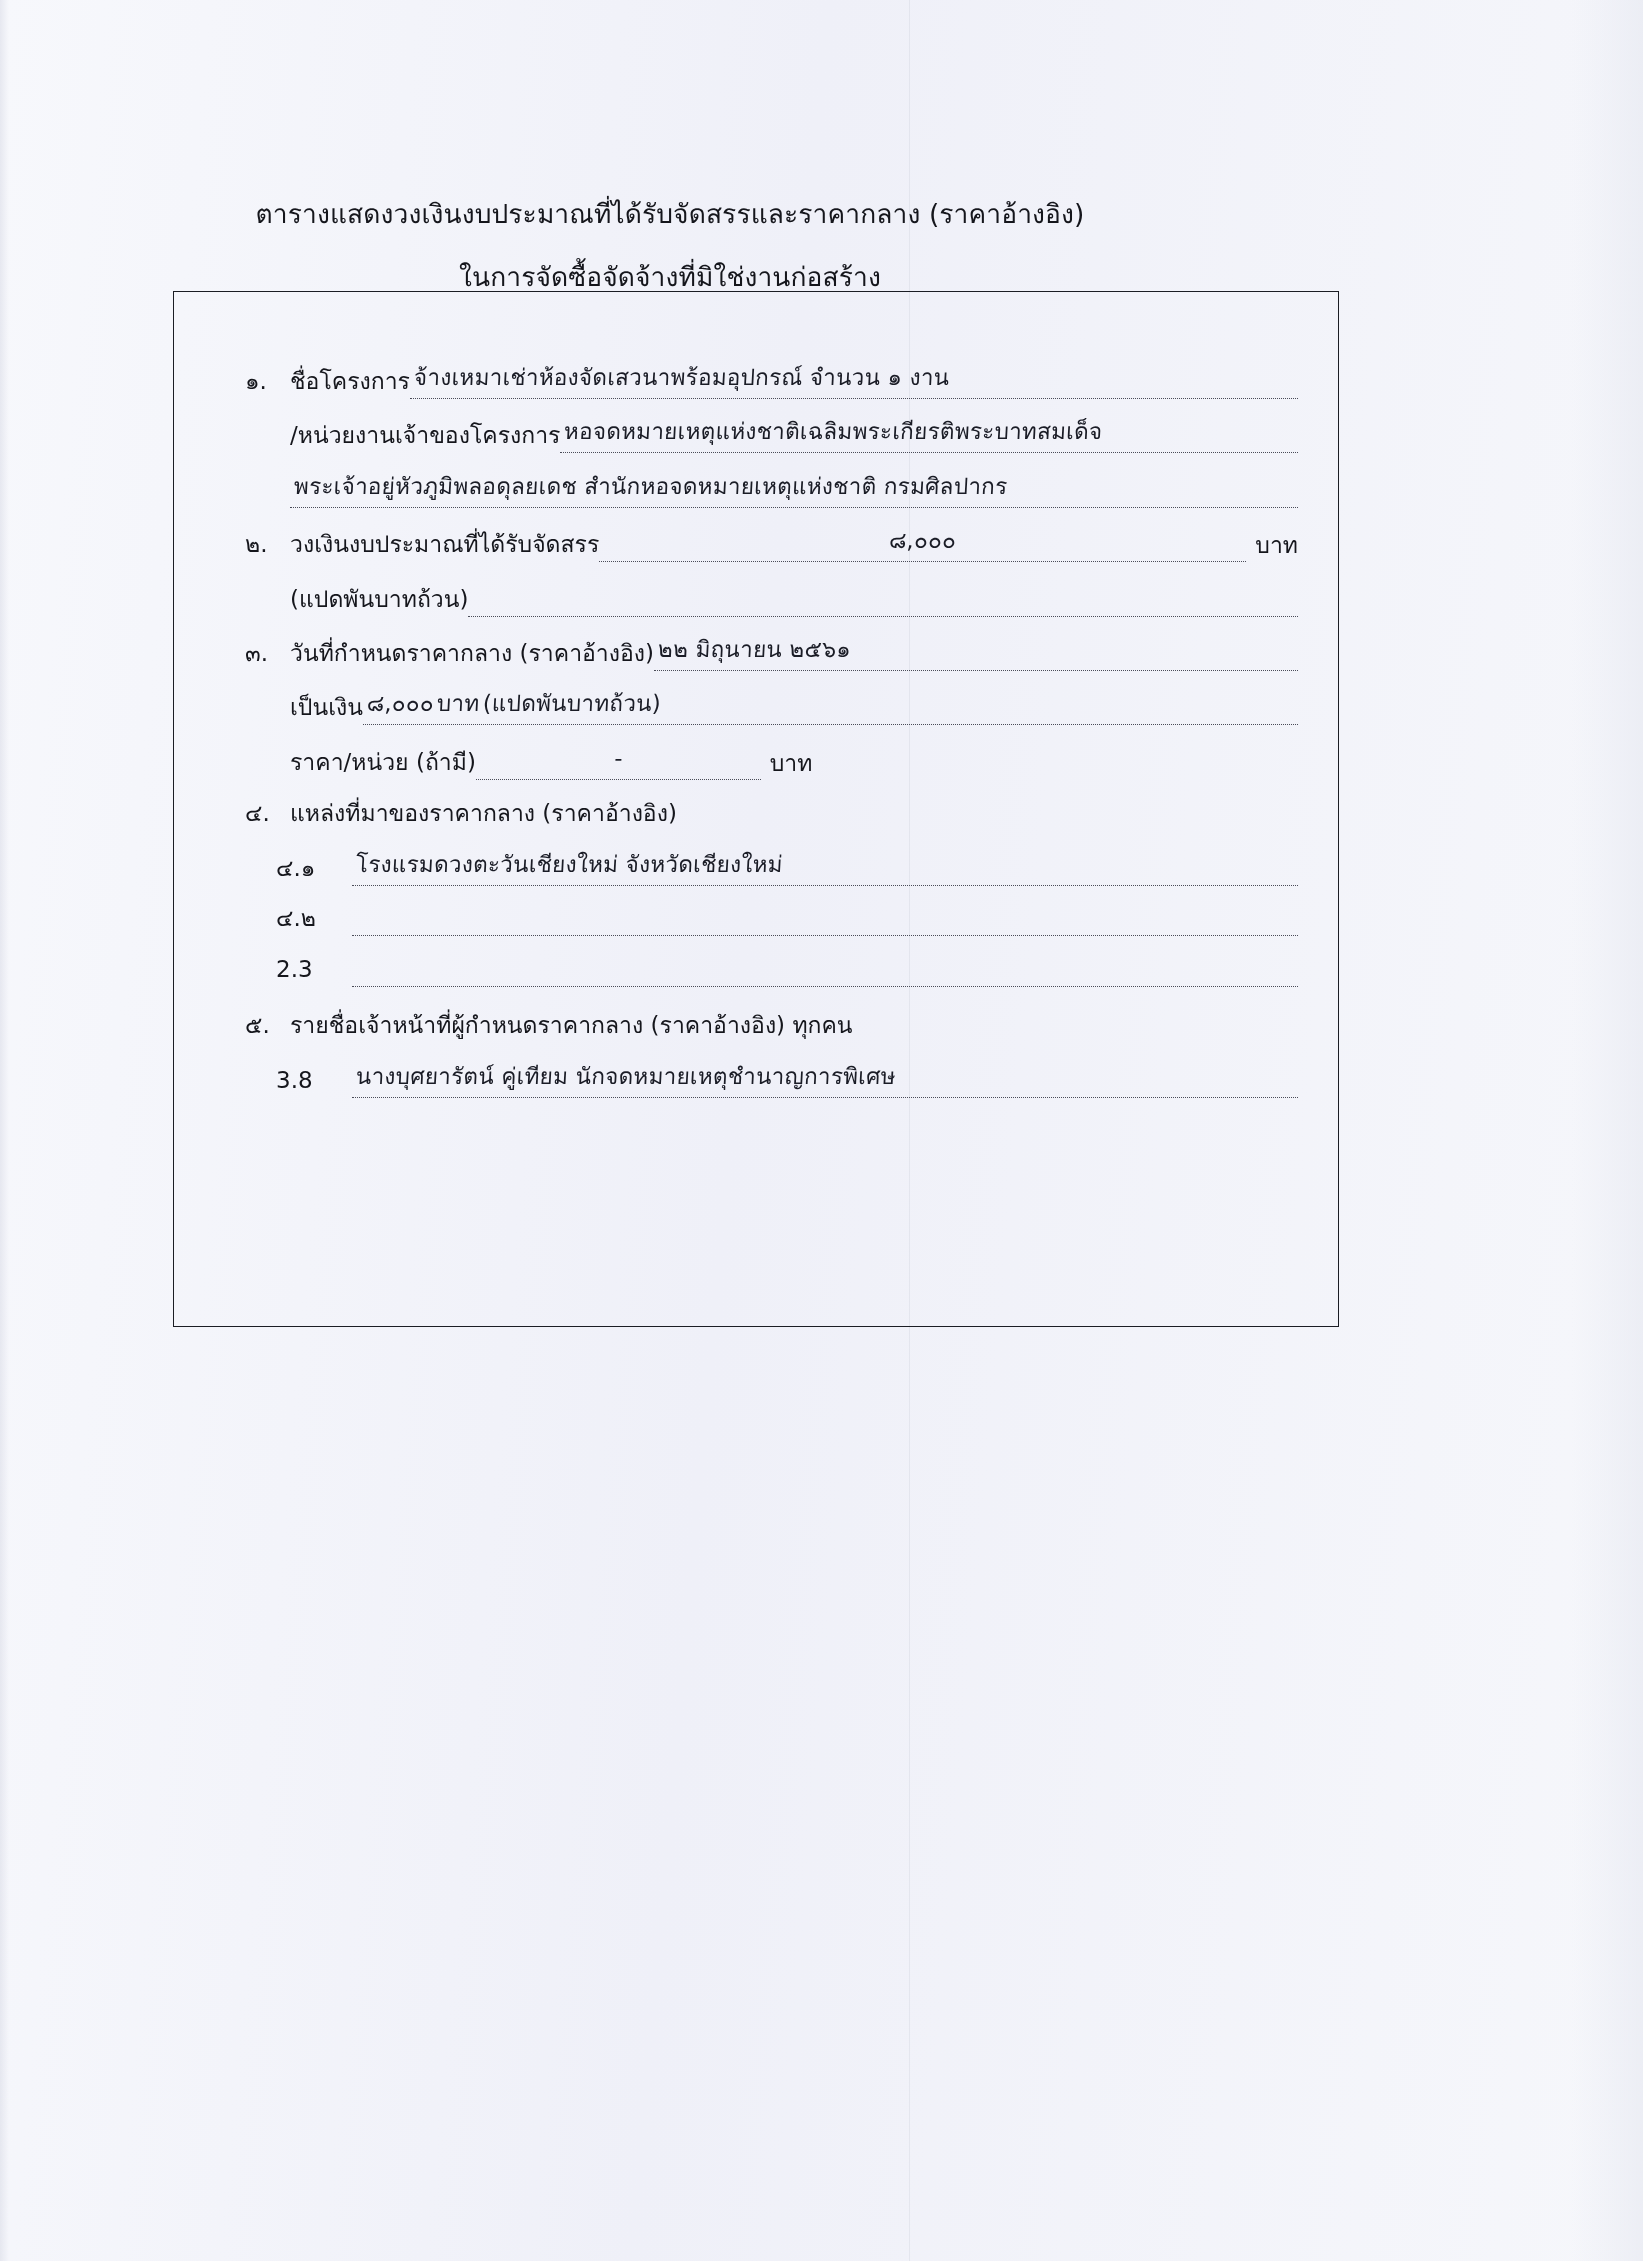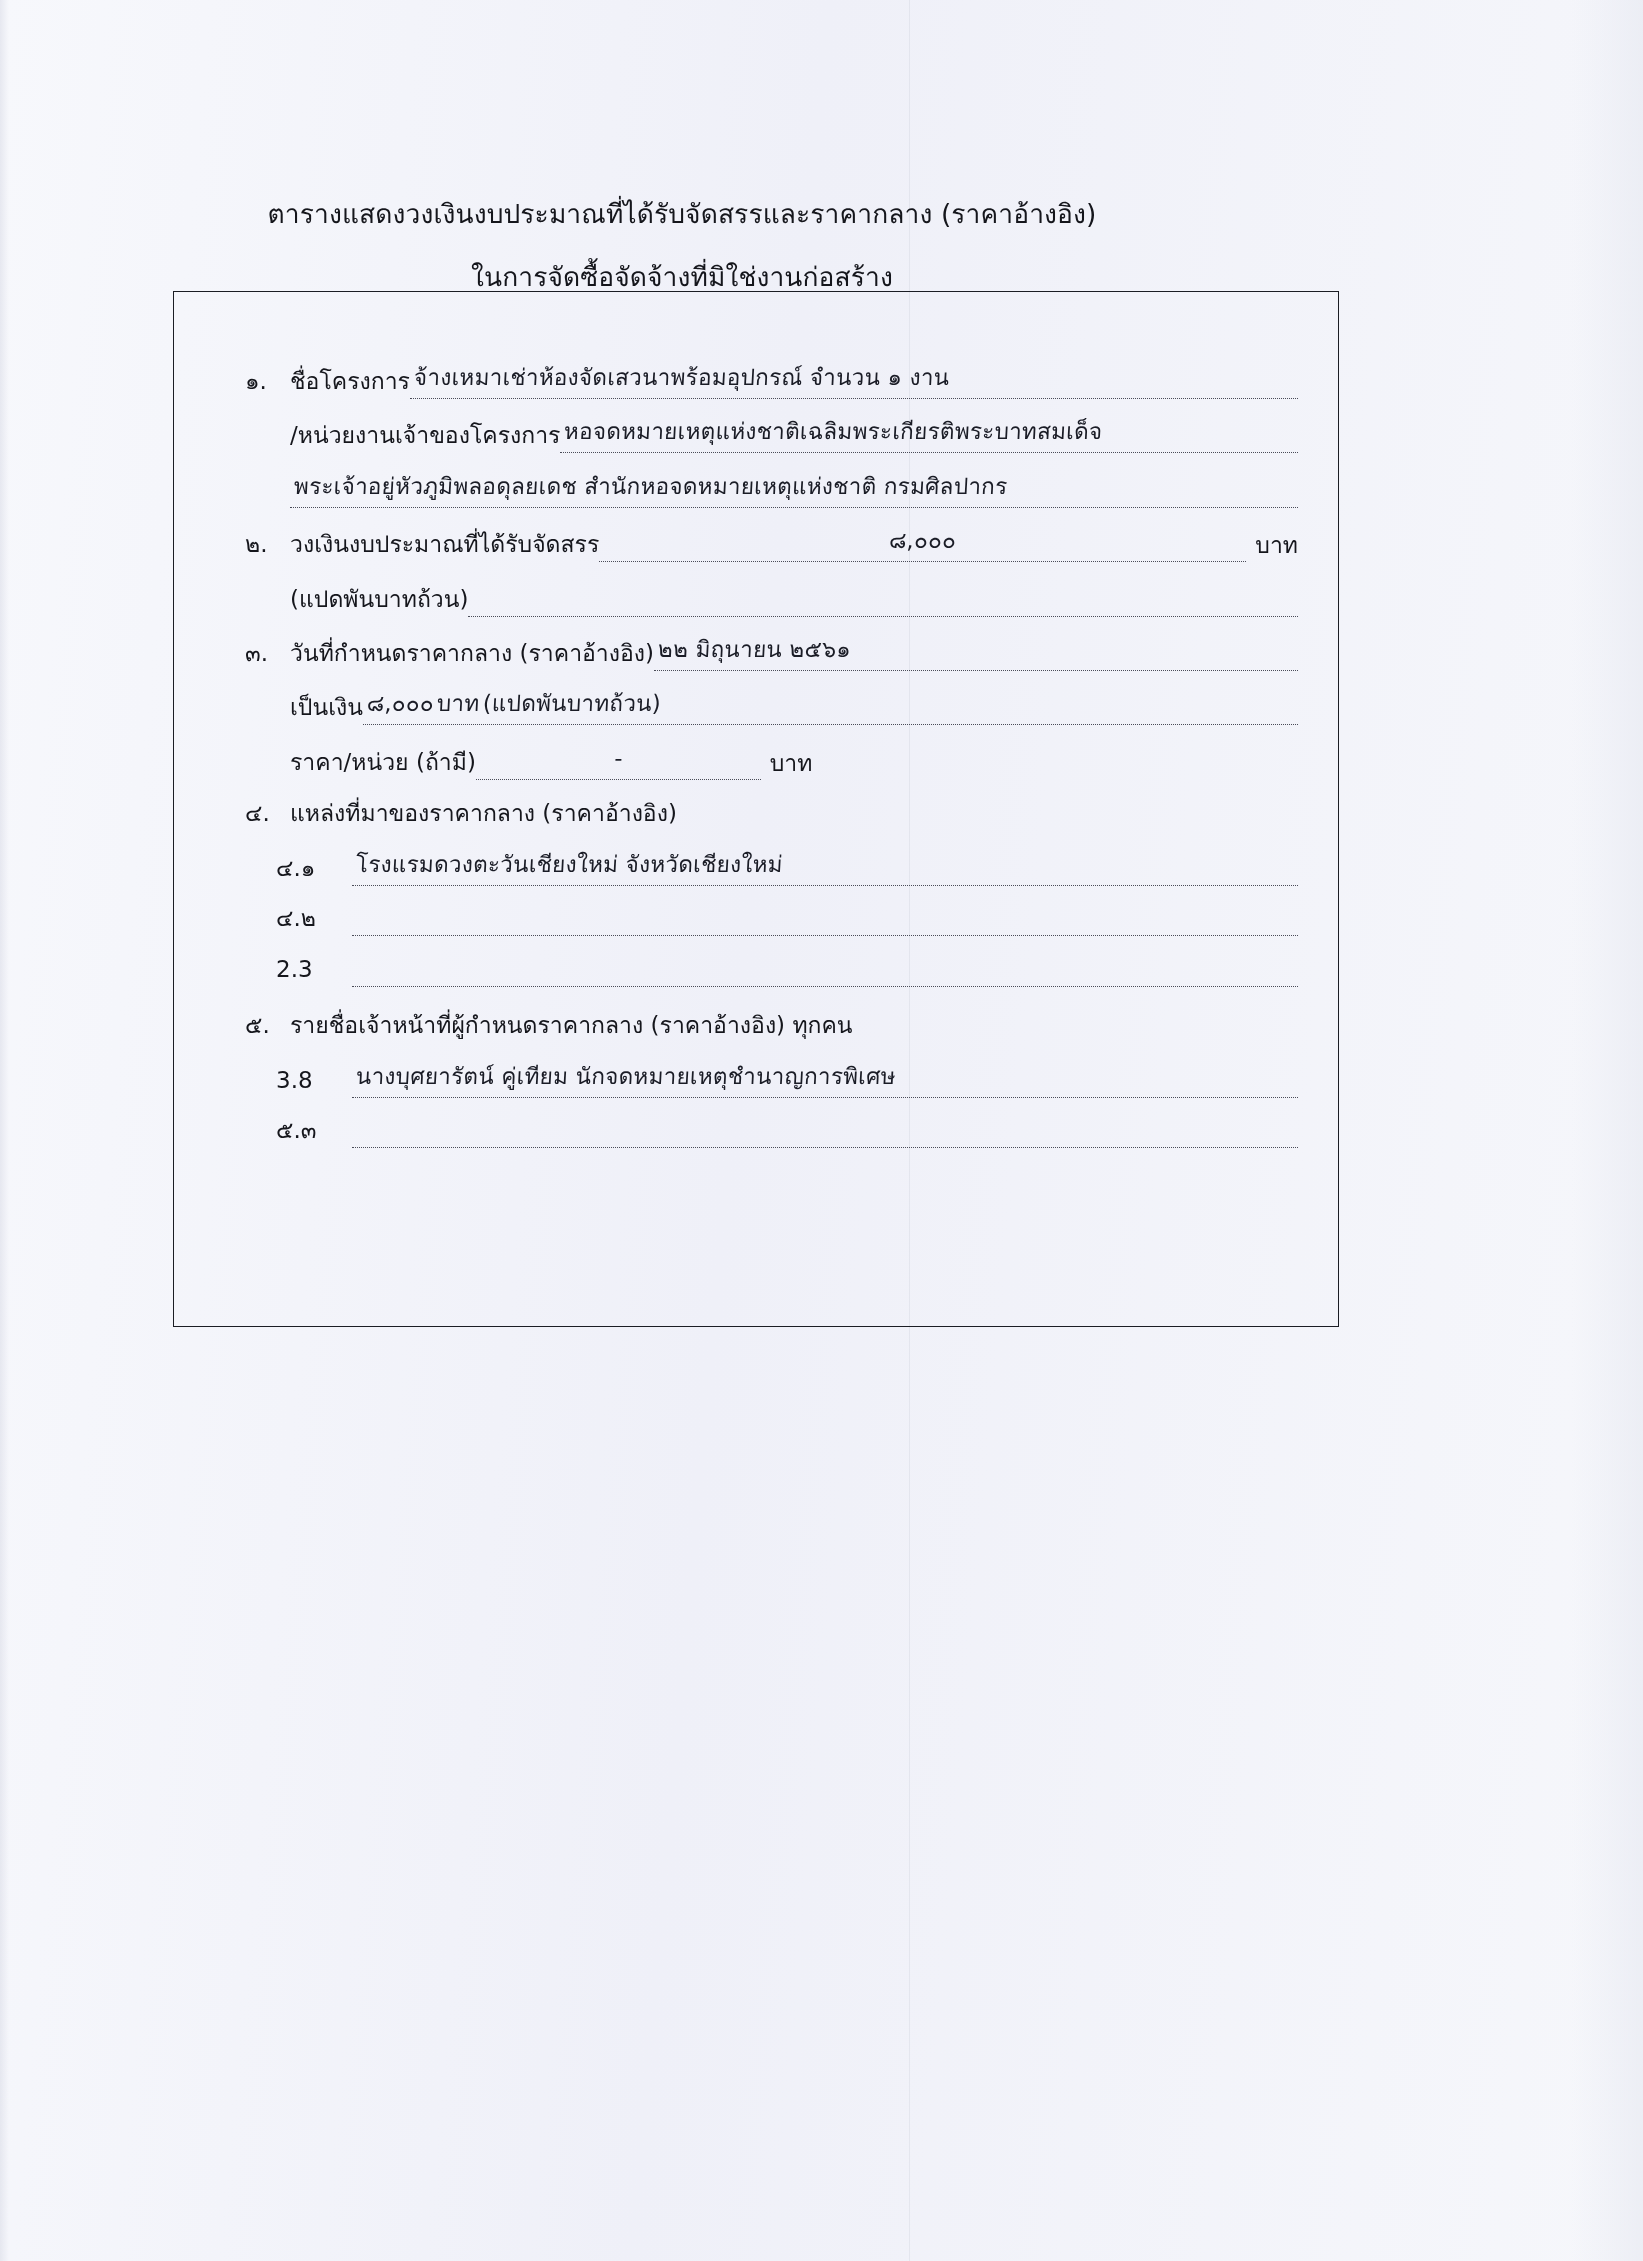--- a/index.html
+++ b/index.html
@@ -29,21 +29,21 @@
     opacity: .7;
   }
   .fold-line {
     position: absolute; top: 0; left: 909px; width: 1.3px; height: 100%;
     background: rgba(120,125,150,.10);
   }
 
   .doc-title {
     position: absolute;
     top: 193px;
-    left: 12px;
+    left: 0;
     width: 1340px;
     text-align: center;
     font-size: 26.4px;
     color: #15161c;
     letter-spacing: 0.1px;
   }
   .doc-title .line2 {
     display: block;
     margin-top: 21px;
   }
@@ -244,23 +244,17 @@
       </div>
 
       <div class="row tight">
         <span class="num sub">3.8</span>
         <span class="fill">
           <span class="hand">นางบุศยารัตน์ คู่เทียม นักจดหมายเหตุชำนาญการพิเศษ</span>
         </span>
       </div>
 
 
-      <div class="row tight">
-        <span class="num sub">๕.๓</span>
-        <span class="fill">
-          <span class="hand"></span>
-        </span>
-      </div>
 
     </div>
   </div>
 </div>
 
 
 </body></html>

